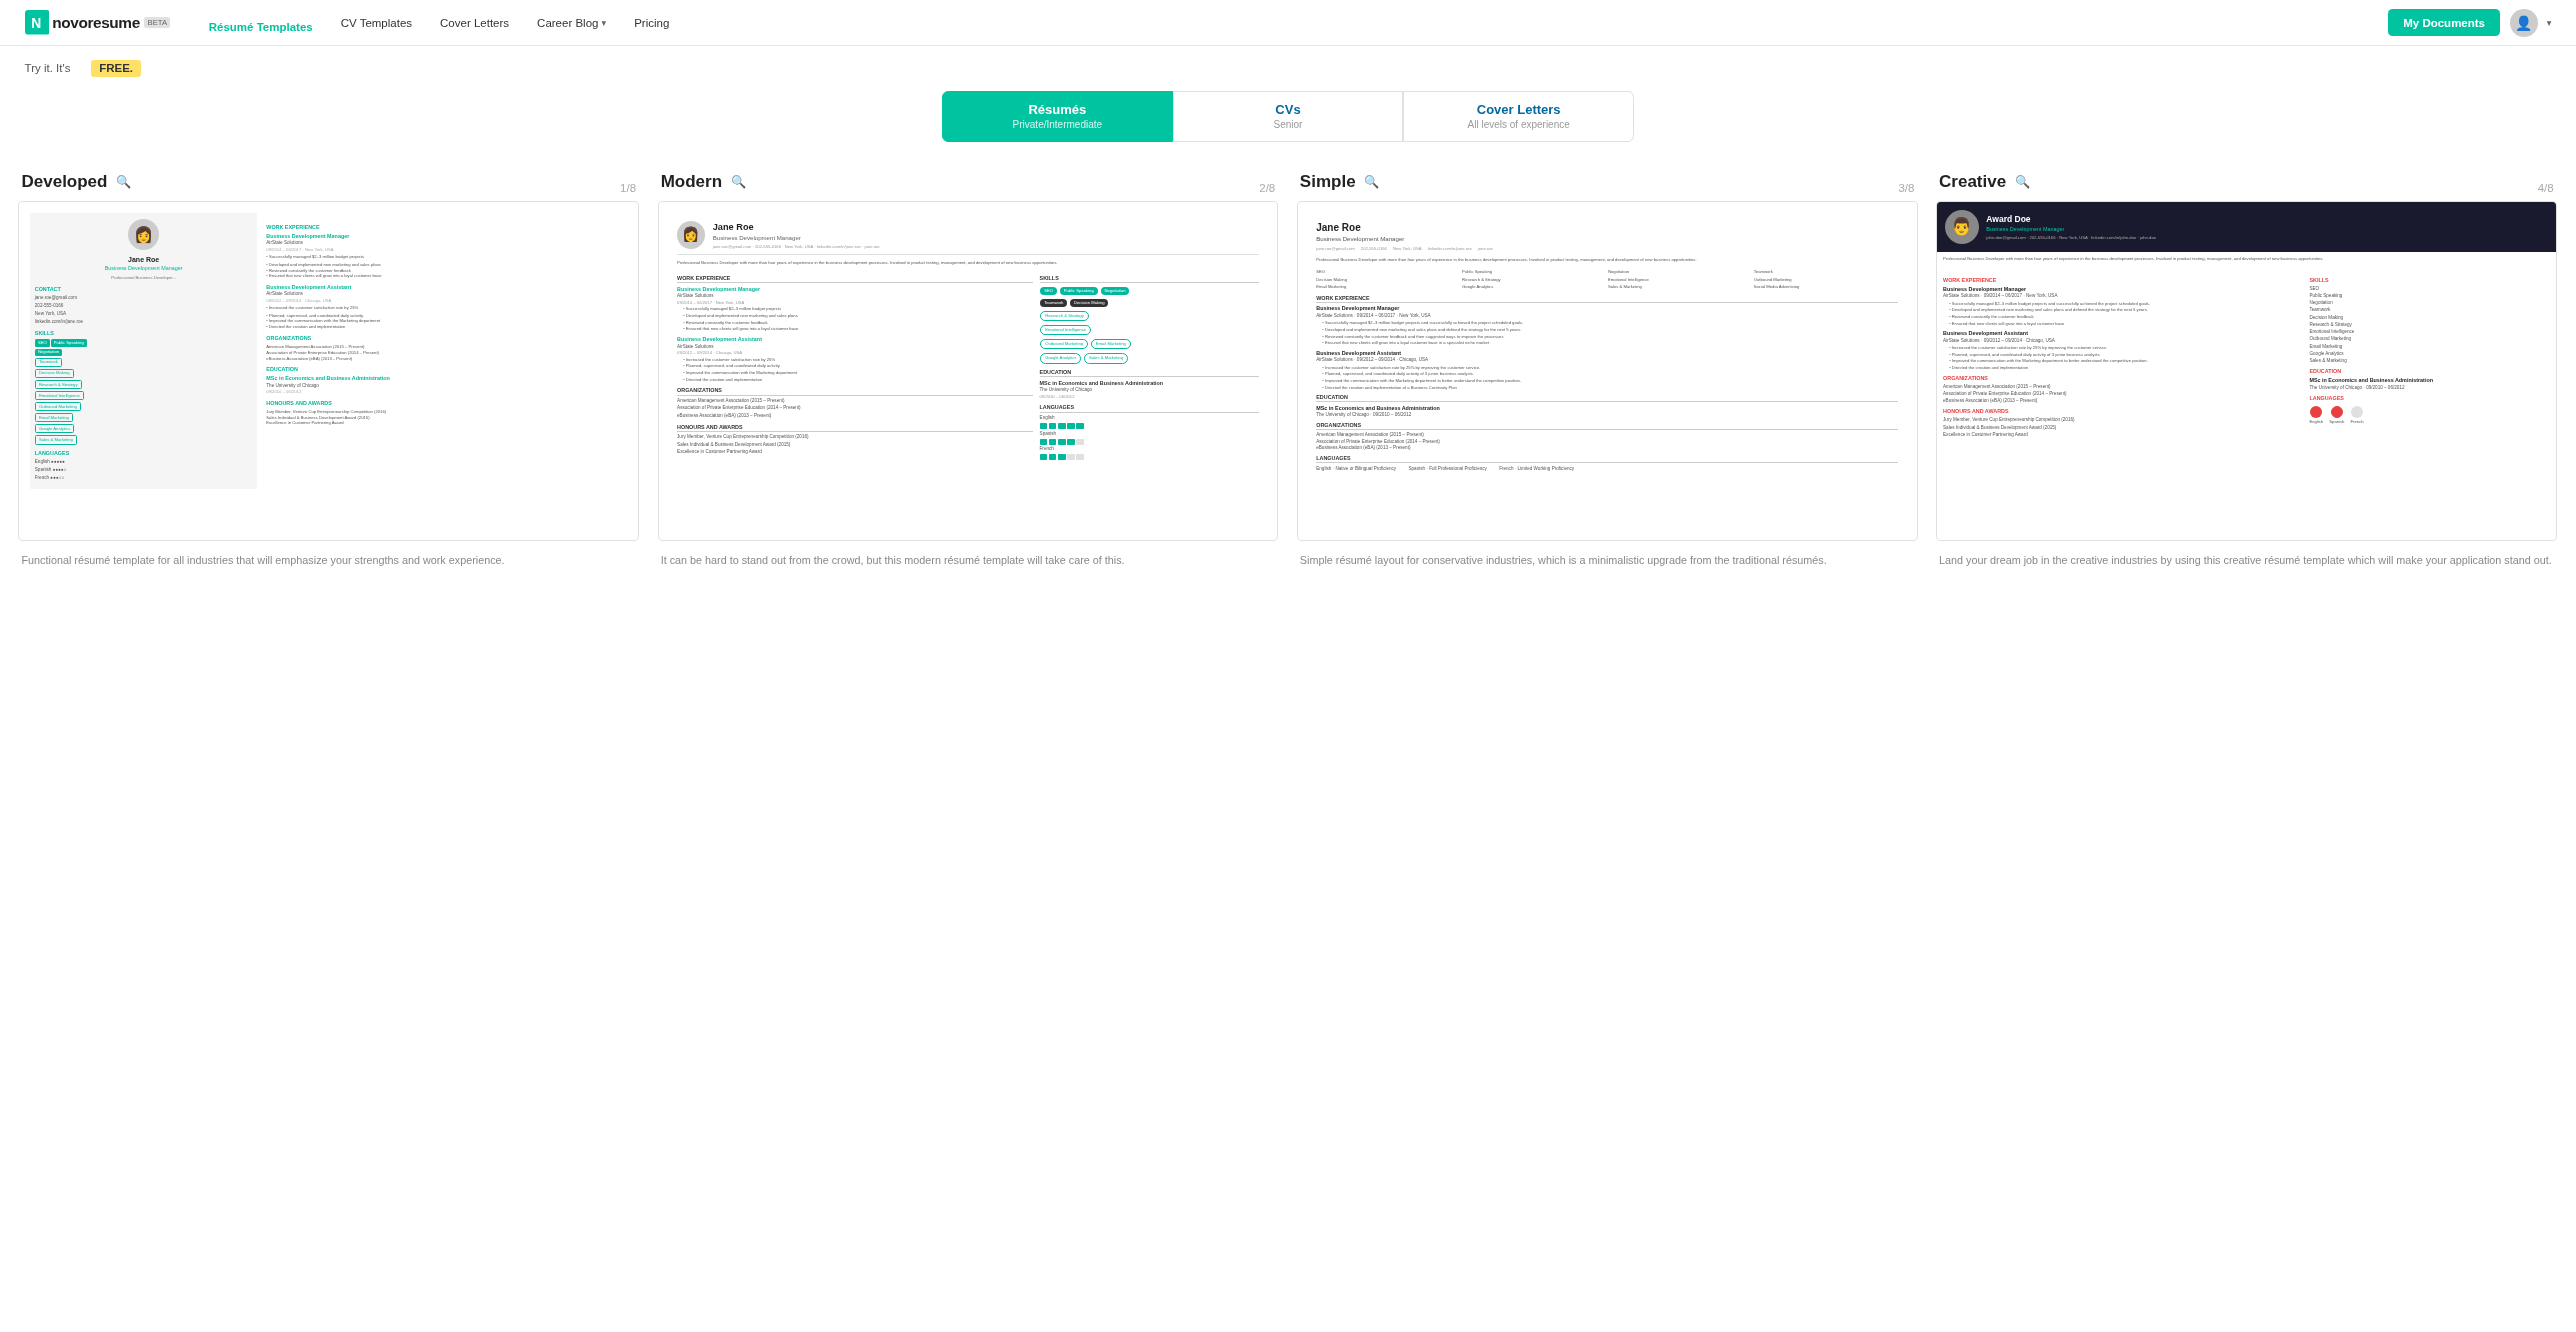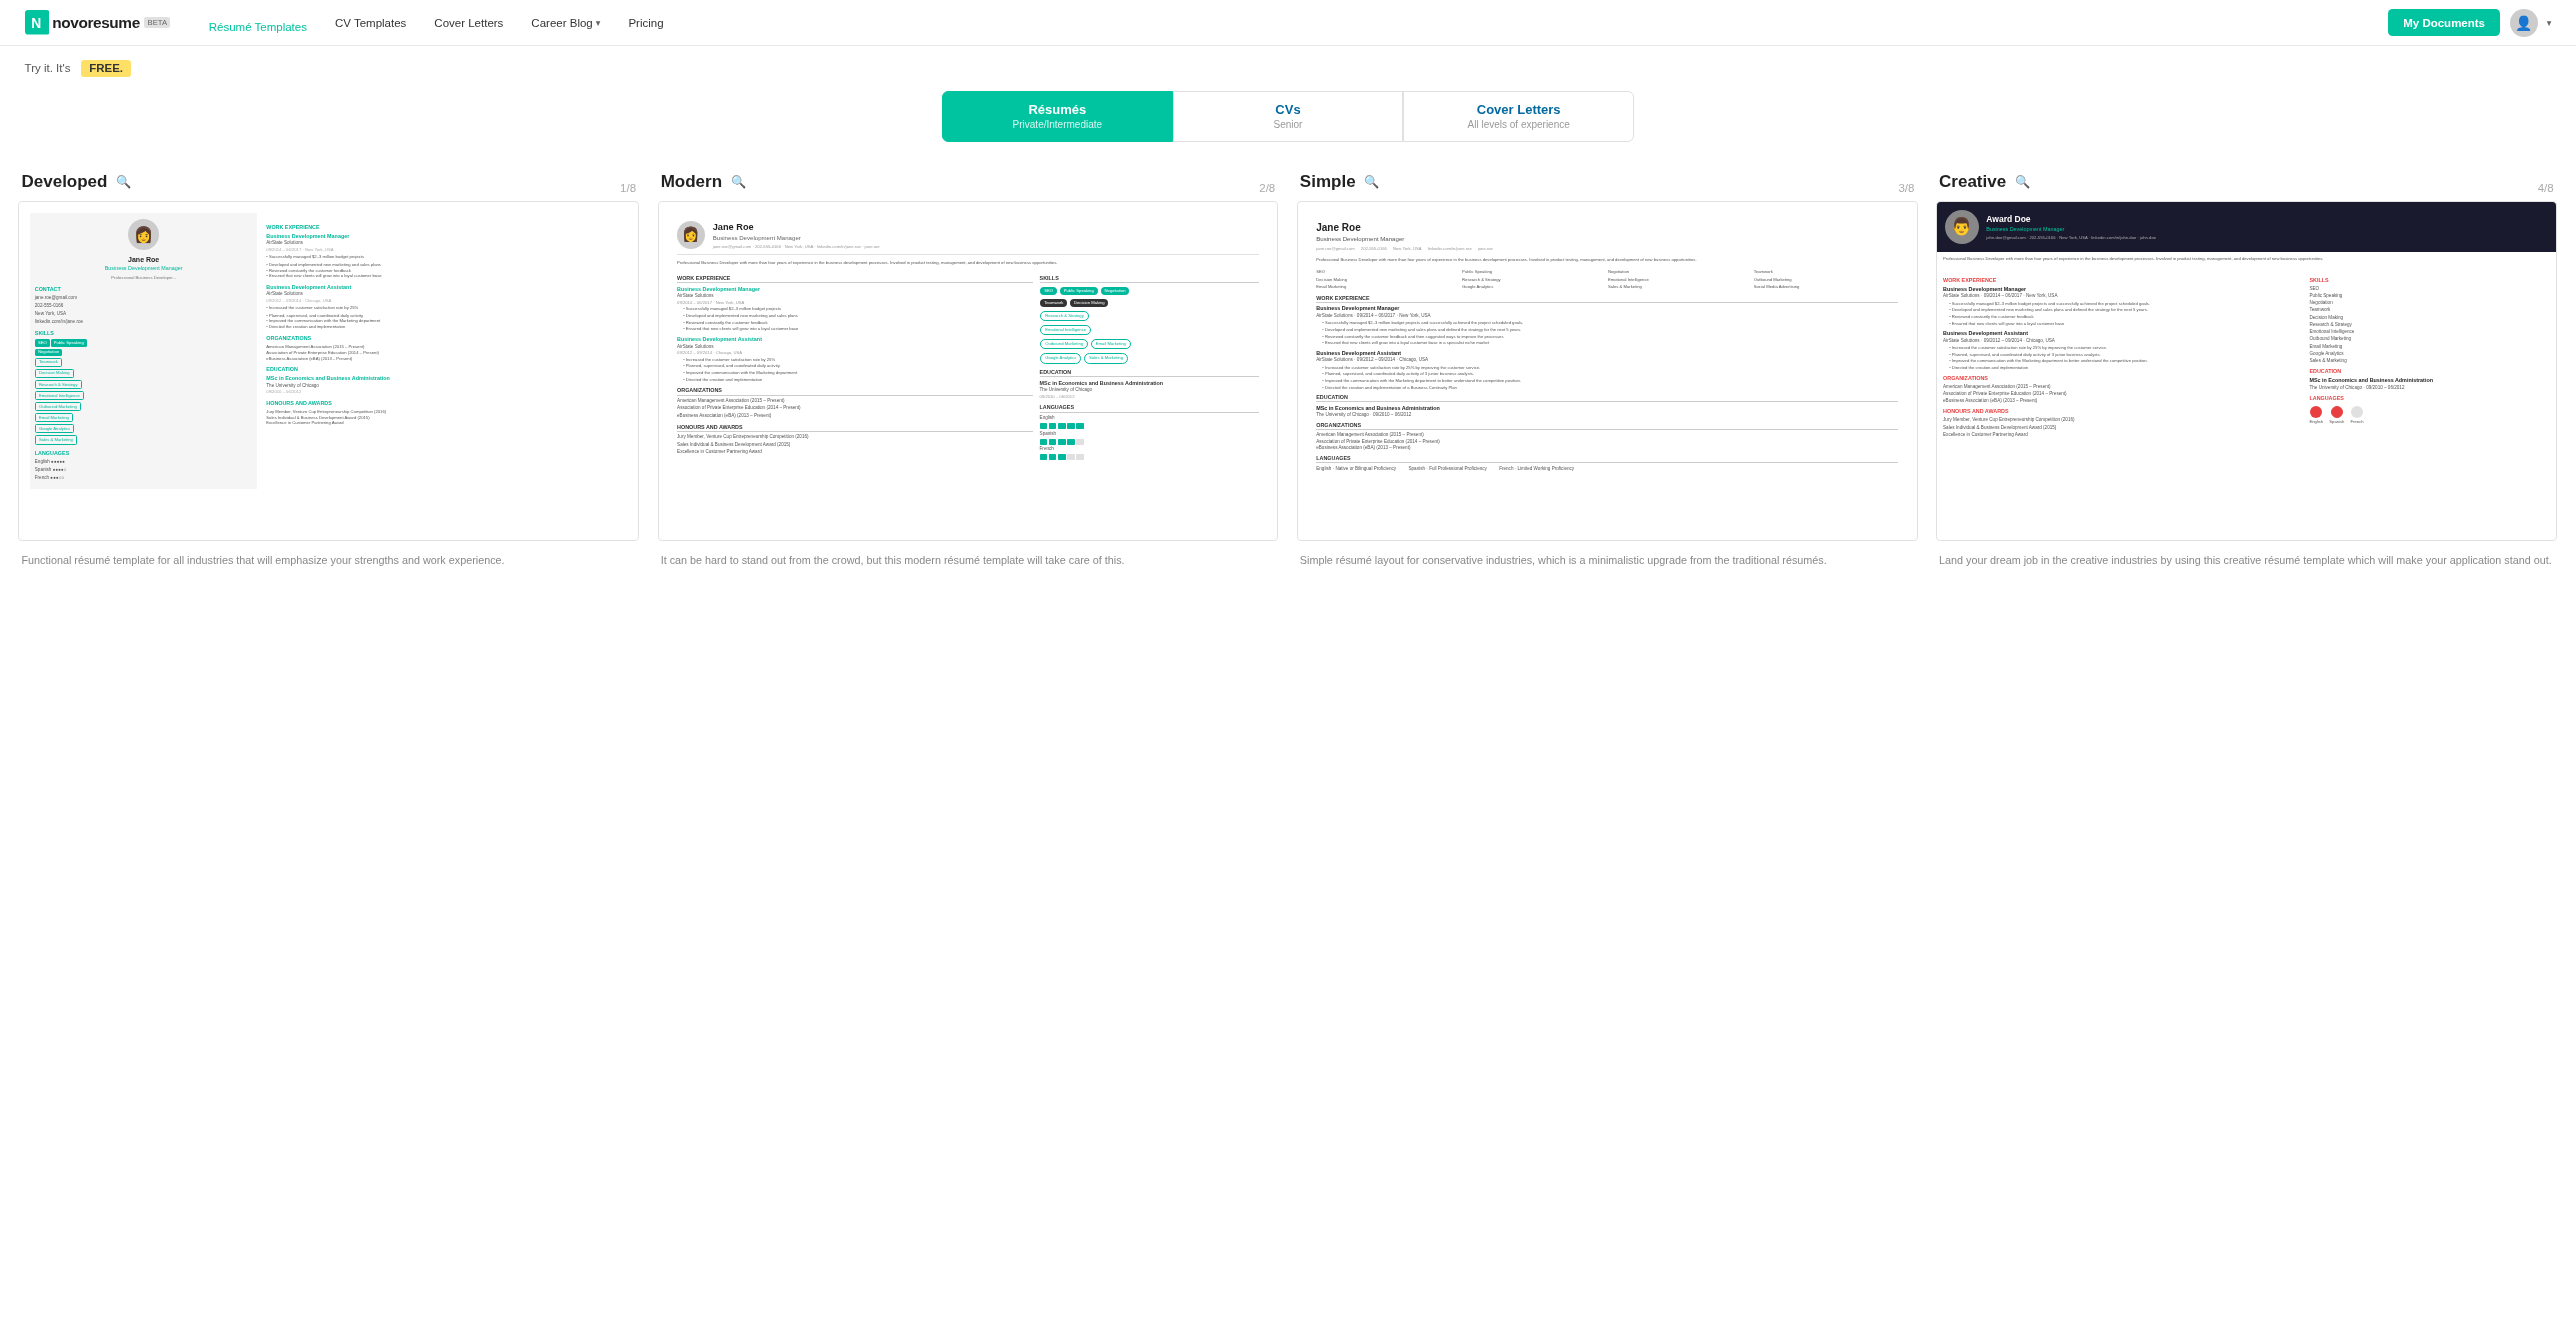--- a/index.html
+++ b/index.html
@@ -51,21 +51,21 @@
       color: #333;
       cursor: pointer;
       white-space: nowrap;
       height: 46px;
       display: flex;
       align-items: center;
       gap: 3.1px;
     }
     .nav-item.active {
       color: #00c4a0;
-      font-weight: 400;
+      font-weight: 700;
       margin-top: 8px;
     }
     .header-right {
       display: flex;
       align-items: center;
       gap: 9.2px;
     }
     .btn-my-docs {
       background: #00c4a0;
       color: #fff;
@@ -101,21 +101,21 @@
       font-size: 11.5px;
       color: #555;
     }
     .banner-free {
       background: #ffe066;
       color: #333;
       font-weight: 700;
       font-size: 11.5px;
       padding: 2.3px 7.7px;
       border-radius: 3.1px;
-      margin-left: 11px;
+      margin-left: 21px;
     }
 
     
     .tabs-container {
       display: flex;
       justify-content: center;
       margin: 0 auto 28px auto;
       max-width: 692px;
     }
     .tab {

